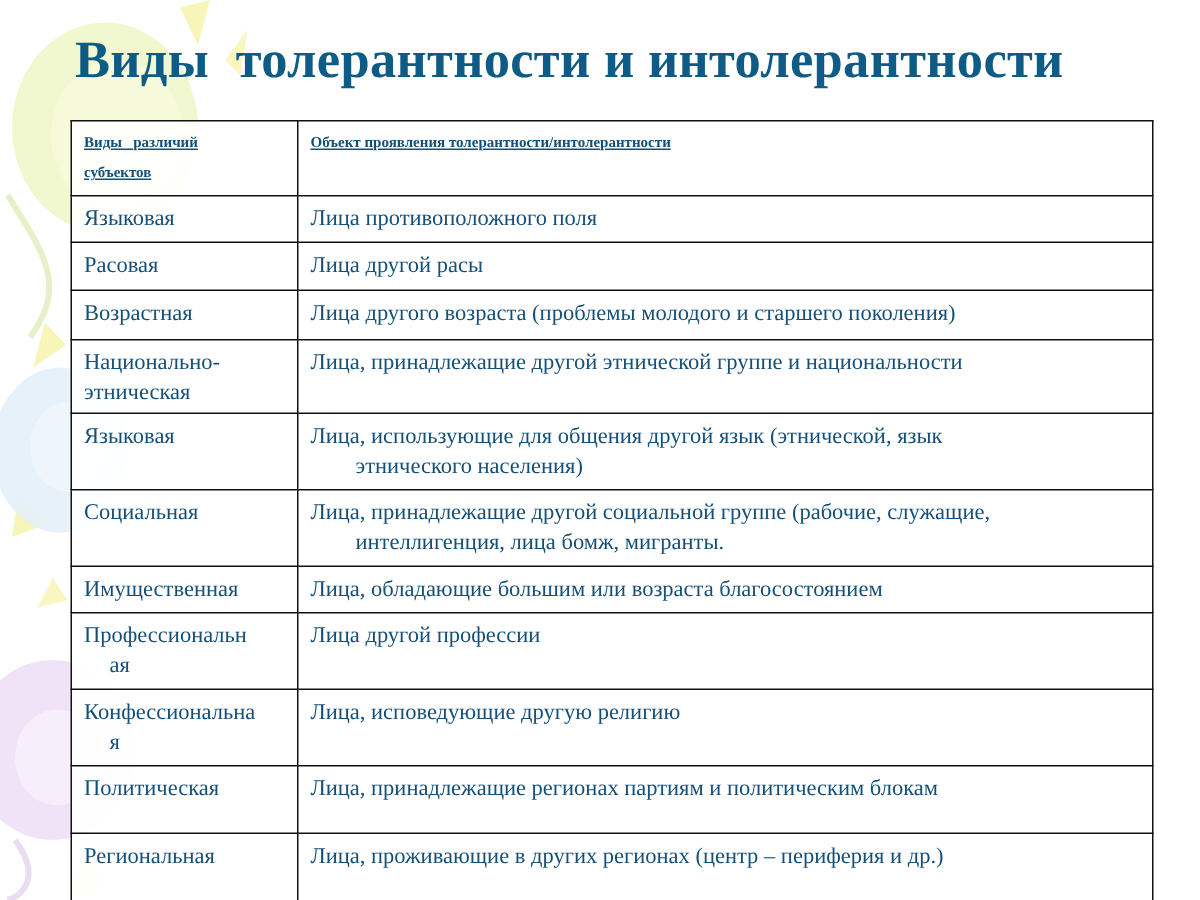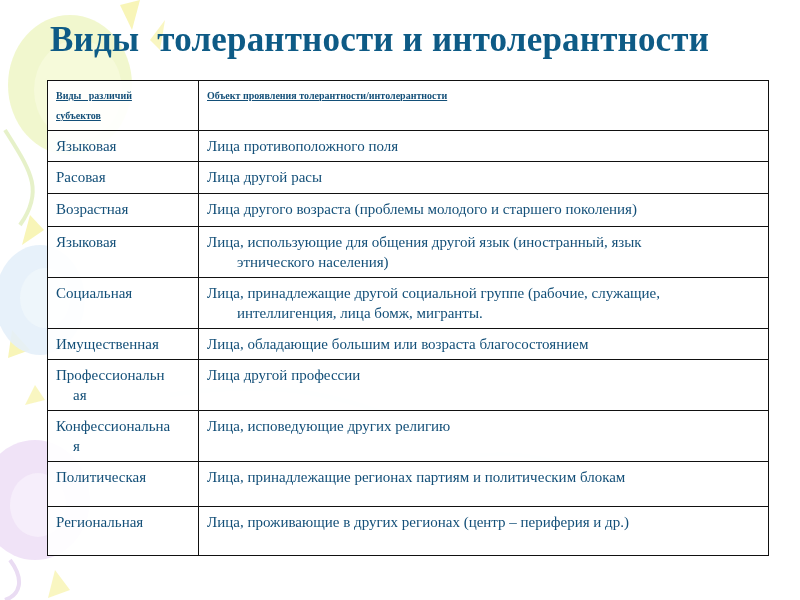--- a/index.html
+++ b/index.html
@@ -86,24 +86,31 @@
     <td>Лица противоположного поля</td>
   </tr>
   <tr style="height:32px;">
     <td>Расовая</td>
     <td>Лица другой расы</td>
   </tr>
   <tr style="height:33px;">
     <td>Возрастная</td>
     <td>Лица другого возраста (проблемы молодого и старшего поколения)</td>
   </tr>
+  <tr style="height:49px;">
+    <td>
+      <span>Национально-</span><br>
+      <span>этническая</span>
+    </td>
+    <td>Лица, принадлежащие другой этнической группе и национальности</td>
+  </tr>
   <tr style="height:51px;">
     <td>Языковая</td>
     <td>
-      <span>Лица, использующие для общения другой язык (иностранный, язык</span>
+      <span>Лица, использующие для общения другой язык (этнической, язык</span>
       <span class="hang">этнического населения)</span>
     </td>
   </tr>
   <tr style="height:51px;">
     <td>Социальная</td>
     <td>
       <span>Лица, принадлежащие другой социальной группе (рабочие, служащие,</span>
       <span class="hang">интеллигенция, лица бомж, мигранты.</span>
     </td>
   </tr>
@@ -116,21 +123,21 @@
       <span>Профессиональн</span>
       <span class="hang-s">ая</span>
     </td>
     <td>Лица другой профессии</td>
   </tr>
   <tr style="height:51px;">
     <td style="padding-right:2px;margin-left:12px;">
       <span>Конфессиональна</span>
       <span class="hang-s">я</span>
     </td>
-    <td>Лица, исповедующие других религию</td>
+    <td>Лица, исповедующие другую религию</td>
   </tr>
   <tr style="height:45px;">
     <td>Политическая</td>
     <td>Лица, принадлежащие регионах партиям и политическим блокам</td>
   </tr>
   <tr style="height:49px;">
     <td>Региональная</td>
     <td>Лица, проживающие в других регионах (центр – периферия и др.)</td>
   </tr>
 </tbody>

